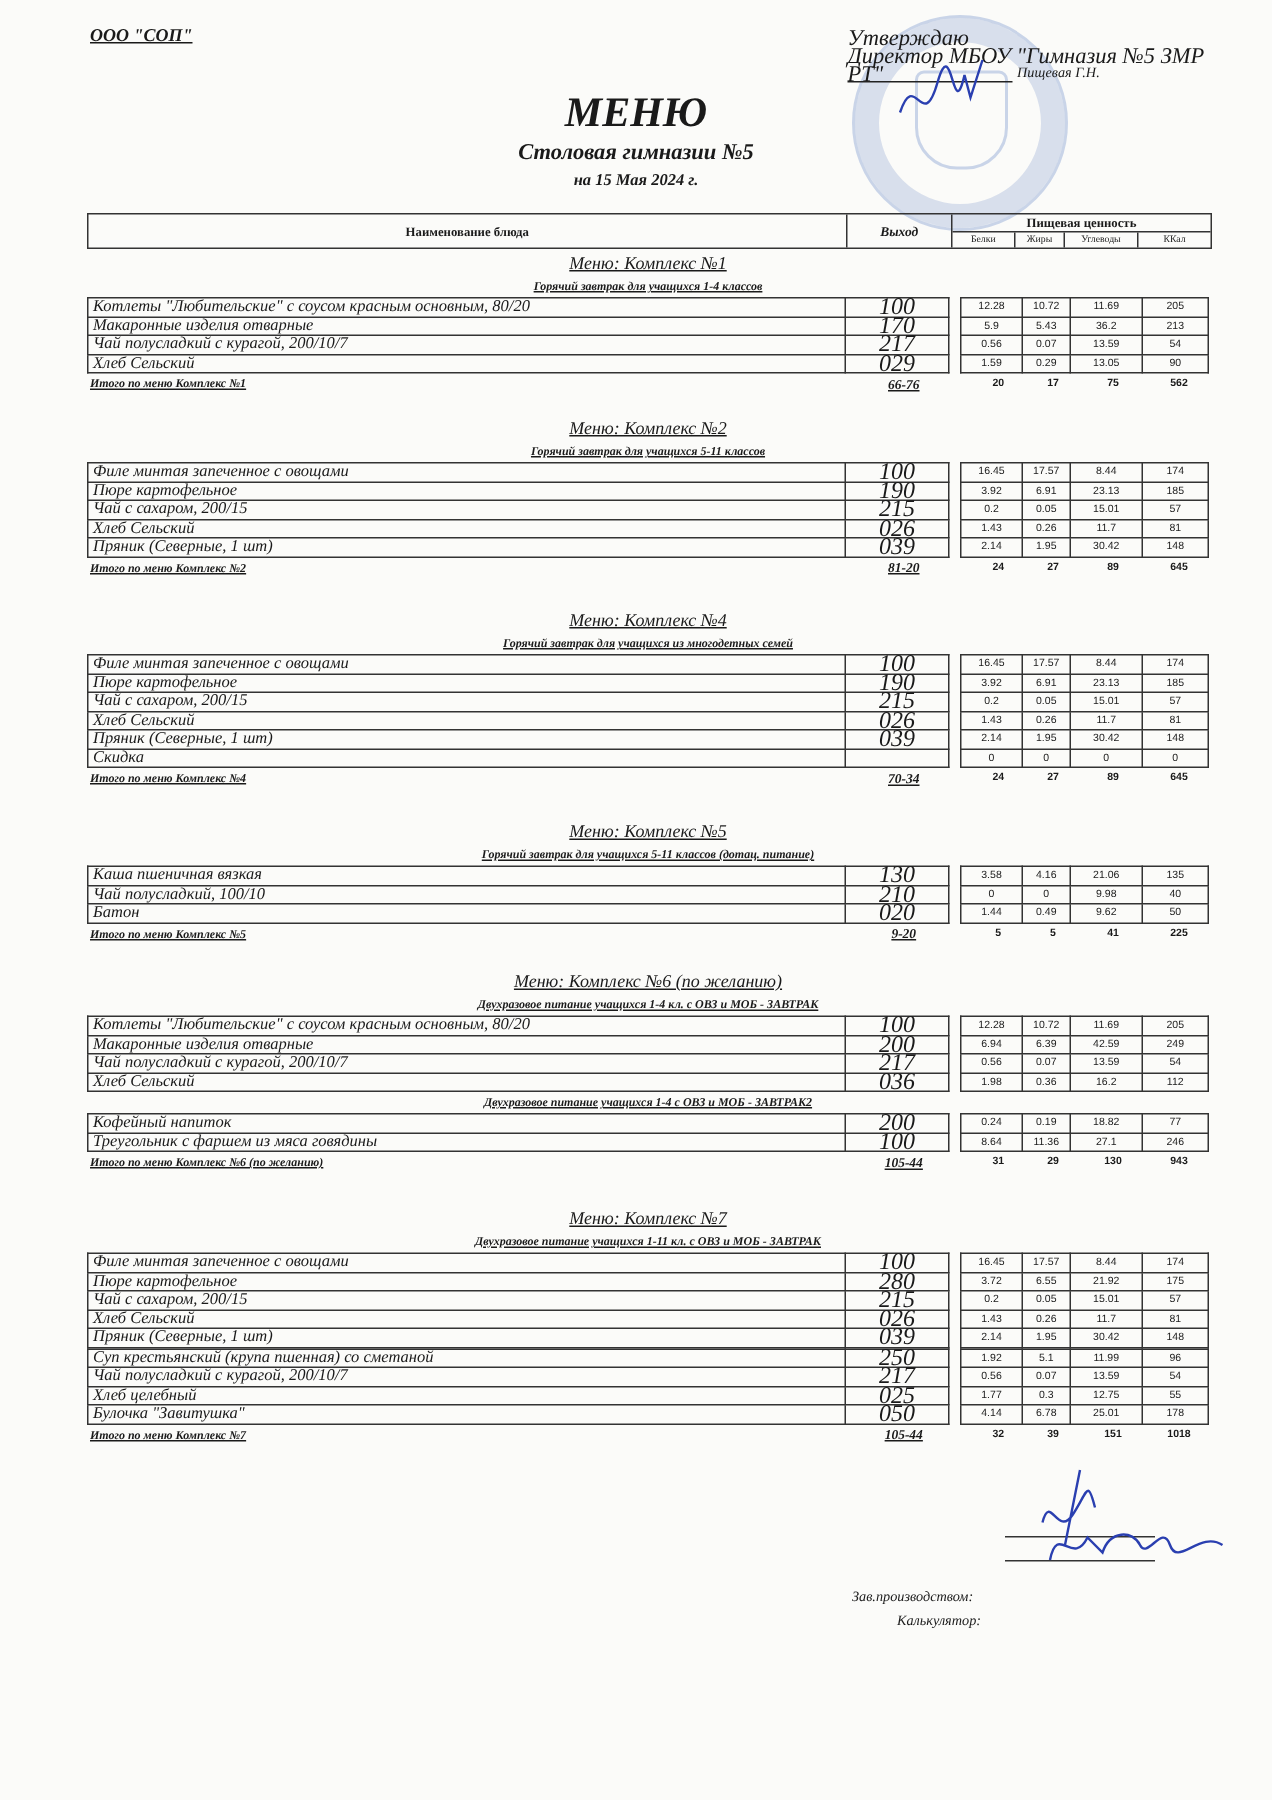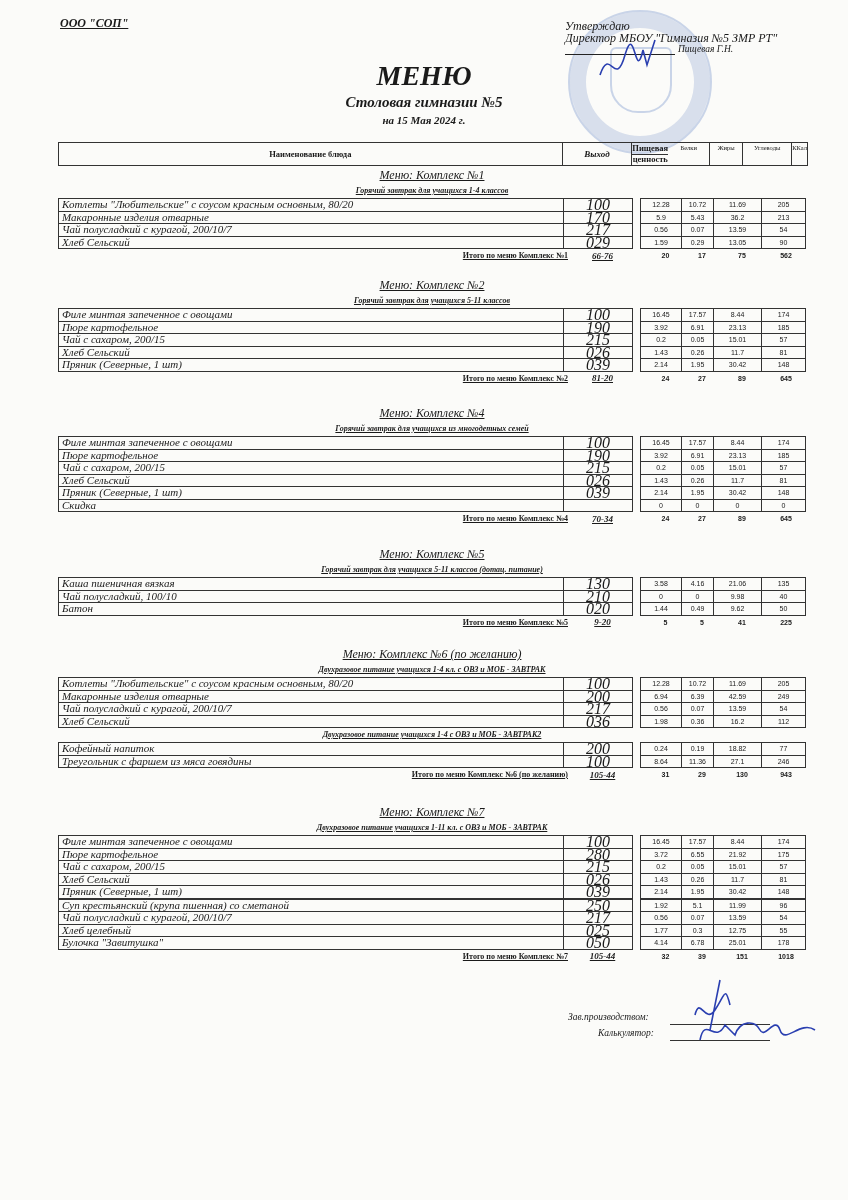--- a/index.html
+++ b/index.html
@@ -1,54 +1,54 @@
 <!DOCTYPE html>
 <html><head>
 <meta charset="utf-8">
 <style>
   html, body { margin:0; padding:0; }
   body { width:848px; height:1200px; background:#fbfbf9; position:relative; overflow:hidden;
          font-family:"Liberation Serif", serif; color:#1a1a1a; }
   .abs { position:absolute; }
   .org { left:60px; top:16px; font-size:12px; font-weight:bold; font-style:italic; text-decoration:underline; }
-  .approve { left:565px; top:20px; font-size:12px; font-style:italic; line-height:12px; width:240px; }
+  .approve { left:565px; top:20px; font-size:15px; font-style:italic; line-height:12px; width:240px; }
   .approve .line { display:block; }
   .sigline { position:absolute; left:565px; top:54px; width:110px; border-bottom:1px solid #222; }
   .nur { left:678px; top:44px; font-size:9.5px; font-style:italic; }
   .stamp { left:568px; top:10px; width:140px; height:140px; border-radius:50%; border:2px solid rgba(110,140,200,0.35);
            box-shadow: inset 0 0 0 14px rgba(255,255,255,0), inset 0 0 0 16px rgba(110,140,200,0.25); }
   .stamp-inner { position:absolute; left:40px; top:35px; width:58px; height:62px; border:2px solid rgba(110,140,200,0.35); border-radius:6px 6px 28px 28px; }
   .title { left:0; width:848px; text-align:center; top:60px; font-size:28px; font-weight:bold; font-style:italic; }
   .subtitle { left:0; width:848px; text-align:center; top:94px; font-size:15px; font-weight:bold; font-style:italic; }
   .date { left:0; width:848px; text-align:center; top:114px; font-size:11px; font-weight:bold; font-style:italic; }
 
   .hdr { left:58px; top:142px; width:748px; height:22px; border:1px solid #333; display:flex; font-family:"Liberation Serif", serif; }
   .hdr .c-name { width:505px; border-right:1px solid #333; display:flex; align-items:center; justify-content:center; font-size:8.5px; font-weight:bold; }
   .hdr .c-out { width:69px; border-right:1px solid #333; display:flex; align-items:center; justify-content:center; font-size:9px; font-weight:bold;font-style:italic; }
-  .hdr .c-nut { flex:1; display:flex; flex-direction:row; }
+  .hdr .c-nut { flex:1; display:flex; flex-direction:column; }
   .hdr .nut-top { height:11px; border-bottom:1px solid #333; font-size:8.5px; font-weight:bold; text-align:center; line-height:11px; }
   .hdr .nut-sub { flex:1; display:flex; }
   .hdr .nut-sub span { font-size:6.5px; text-align:center; line-height:10px; border-right:1px solid #333; }
   .hdr .nut-sub span:last-child { border-right:none; }
 
   .section { position:absolute; left:58px; width:748px; }
   .sec-title { text-align:center; font-size:12px; font-style:italic; text-decoration:underline; height:18px; line-height:18px; }
   .sub-title { text-align:center; font-size:8px; font-style:italic; font-weight:bold; text-decoration:underline; height:14px; line-height:14px; }
   table.items { border-collapse:collapse; width:748px; table-layout:fixed; }
   table.items td { border:1px solid #333; height:11.5px; padding:0; line-height:11.5px; }
   td.n { font-size:11px; font-style:italic; padding-left:3px !important; white-space:nowrap; overflow:hidden; }
   td.o { font-size:16px; font-style:italic; text-align:center; font-family:"Liberation Serif", serif; }
   td.v { font-size:7px; text-align:center; font-family:"Liberation Sans", sans-serif; }
   td.gap { border:none !important; width:8px; }
   .total { display:flex; height:13px; align-items:center; }
-  .total .tl { width:508px; font-size:8px; font-weight:bold; text-decoration:underline; padding-left:2px;text-align:right; }
+  .total .tl { width:508px; font-size:8px; font-weight:bold; font-style:italic; text-decoration:underline; padding-left:2px; }
   .total .to { width:69px; font-size:9px; font-weight:bold; font-style:italic; text-decoration:underline; text-align:center; }
   .total .tv { font-size:7px; font-weight:bold; text-align:center; font-family:"Liberation Sans", sans-serif; }
 
-  .foot { font-size:9.5px; font-style:italic; }
+  .foot { font-size:9.5px; font-style:italic;margin-top:48px; }
   .foot-line { position:absolute; border-bottom:1px solid #333; width:100px; }
 </style>
 </head>
 <body>
 
 <div class="abs org">ООО "СОП"</div>
 
 <div class="abs stamp">
     <div class="stamp-inner"></div>
   </div>

